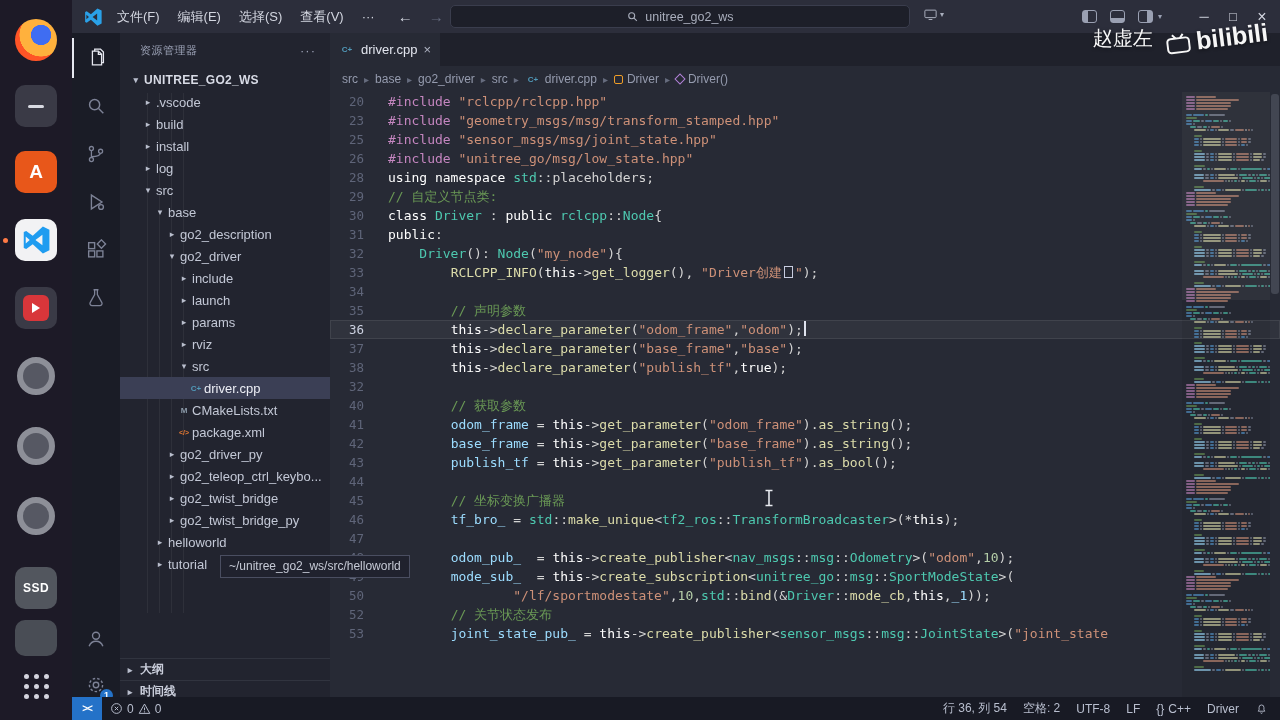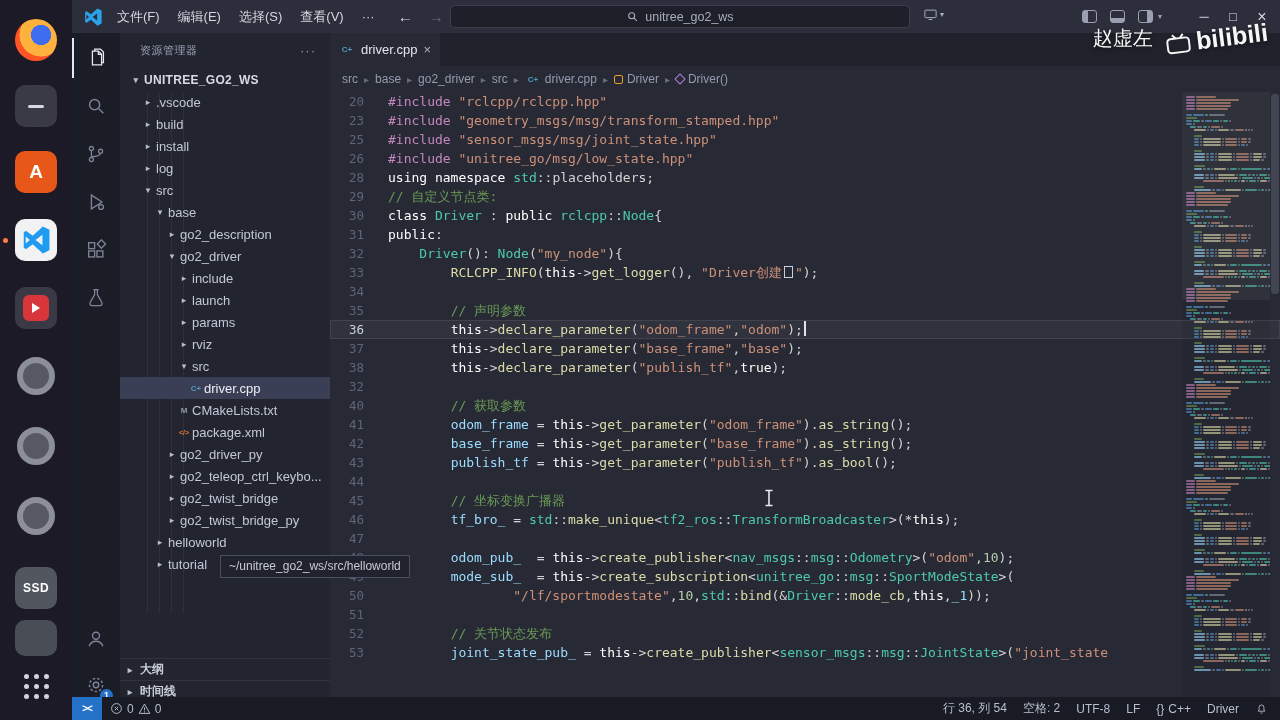--- a/index.html
+++ b/index.html
@@ -456,21 +456,20 @@
               <div class="code-row"><span class="gut">41</span><span class="code"><span class="tk-p">        </span><span class="tk-v">odom_frame</span><span class="tk-p"> = </span><span class="tk-k">this</span><span class="tk-p">-&gt;</span><span class="tk-f">get_parameter</span><span class="tk-p">(</span><span class="tk-s">"odom_frame"</span><span class="tk-p">).</span><span class="tk-f">as_string</span><span class="tk-p">();</span></span></div>
               <div class="code-row"><span class="gut">42</span><span class="code"><span class="tk-p">        </span><span class="tk-v">base_frame</span><span class="tk-p"> = </span><span class="tk-k">this</span><span class="tk-p">-&gt;</span><span class="tk-f">get_parameter</span><span class="tk-p">(</span><span class="tk-s">"base_frame"</span><span class="tk-p">).</span><span class="tk-f">as_string</span><span class="tk-p">();</span></span></div>
               <div class="code-row"><span class="gut">43</span><span class="code"><span class="tk-p">        </span><span class="tk-v">publish_tf</span><span class="tk-p"> = </span><span class="tk-k">this</span><span class="tk-p">-&gt;</span><span class="tk-f">get_parameter</span><span class="tk-p">(</span><span class="tk-s">"publish_tf"</span><span class="tk-p">).</span><span class="tk-f">as_bool</span><span class="tk-p">();</span></span></div>
               <div class="code-row"><span class="gut">44</span><span class="code"></span></div>
               <div class="code-row"><span class="gut">45</span><span class="code"><span class="tk-p">        </span><span class="tk-c">// 坐标变换广播器</span></span></div>
               <div class="code-row"><span class="gut">46</span><span class="code"><span class="tk-p">        </span><span class="tk-v">tf_bro_</span><span class="tk-p"> = </span><span class="tk-t">std</span><span class="tk-p">::</span><span class="tk-f">make_unique</span><span class="tk-p">&lt;</span><span class="tk-t">tf2_ros</span><span class="tk-p">::</span><span class="tk-t">TransformBroadcaster</span><span class="tk-p">&gt;(*</span><span class="tk-k">this</span><span class="tk-p">);</span></span></div>
               <div class="code-row"><span class="gut">47</span><span class="code"></span></div>
               <div class="code-row"><span class="gut">48</span><span class="code"><span class="tk-p">        </span><span class="tk-v">odom_pub_</span><span class="tk-p">  = </span><span class="tk-k">this</span><span class="tk-p">-&gt;</span><span class="tk-f">create_publisher</span><span class="tk-p">&lt;</span><span class="tk-t">nav_msgs</span><span class="tk-p">::</span><span class="tk-t">msg</span><span class="tk-p">::</span><span class="tk-t">Odometry</span><span class="tk-p">&gt;(</span><span class="tk-s">"odom"</span><span class="tk-p">,</span><span class="tk-num">10</span><span class="tk-p">);</span></span></div>
               <div class="code-row"><span class="gut">49</span><span class="code"><span class="tk-p">        </span><span class="tk-v">mode_sub_</span><span class="tk-p">  = </span><span class="tk-k">this</span><span class="tk-p">-&gt;</span><span class="tk-f">create_subscription</span><span class="tk-p">&lt;</span><span class="tk-t">unitree_go</span><span class="tk-p">::</span><span class="tk-t">msg</span><span class="tk-p">::</span><span class="tk-t">SportModeState</span><span class="tk-p">&gt;(</span></span></div>
               <div class="code-row"><span class="gut">50</span><span class="code"><span class="tk-p">                </span><span class="tk-s">"/lf/sportmodestate"</span><span class="tk-p">,</span><span class="tk-num">10</span><span class="tk-p">,</span><span class="tk-t">std</span><span class="tk-p">::</span><span class="tk-f">bind</span><span class="tk-p">(&amp;</span><span class="tk-t">Driver</span><span class="tk-p">::</span><span class="tk-f">mode_cb</span><span class="tk-p">,</span><span class="tk-k">this</span><span class="tk-p">,</span><span class="tk-v">_1</span><span class="tk-p">));</span></span></div>
-              <div class="code-row"><span class="gut">51</span><span class="code"></span></div>
               <div class="code-row"><span class="gut">52</span><span class="code"><span class="tk-p">        </span><span class="tk-c">// 关节状态发布</span></span></div>
               <div class="code-row"><span class="gut">53</span><span class="code"><span class="tk-p">        </span><span class="tk-v">joint_state_pub_</span><span class="tk-p"> = </span><span class="tk-k">this</span><span class="tk-p">-&gt;</span><span class="tk-f">create_publisher</span><span class="tk-p">&lt;</span><span class="tk-t">sensor_msgs</span><span class="tk-p">::</span><span class="tk-t">msg</span><span class="tk-p">::</span><span class="tk-t">JointState</span><span class="tk-p">&gt;(</span><span class="tk-s">"joint_state</span></span></div>
             </div>
           <div id="minimap">
               <div class="mm-row">
                 <span class="mm-bar" style="width: 9.45px; background: rgb(197, 134, 192);"></span>
                 <span class="mm-bar" style="width: 19.95px; background: rgb(206, 145, 120);"></span>
               </div>
               <div class="mm-row">
                 <span class="mm-bar" style="width: 9.45px; background: rgb(197, 134, 192);"></span>

